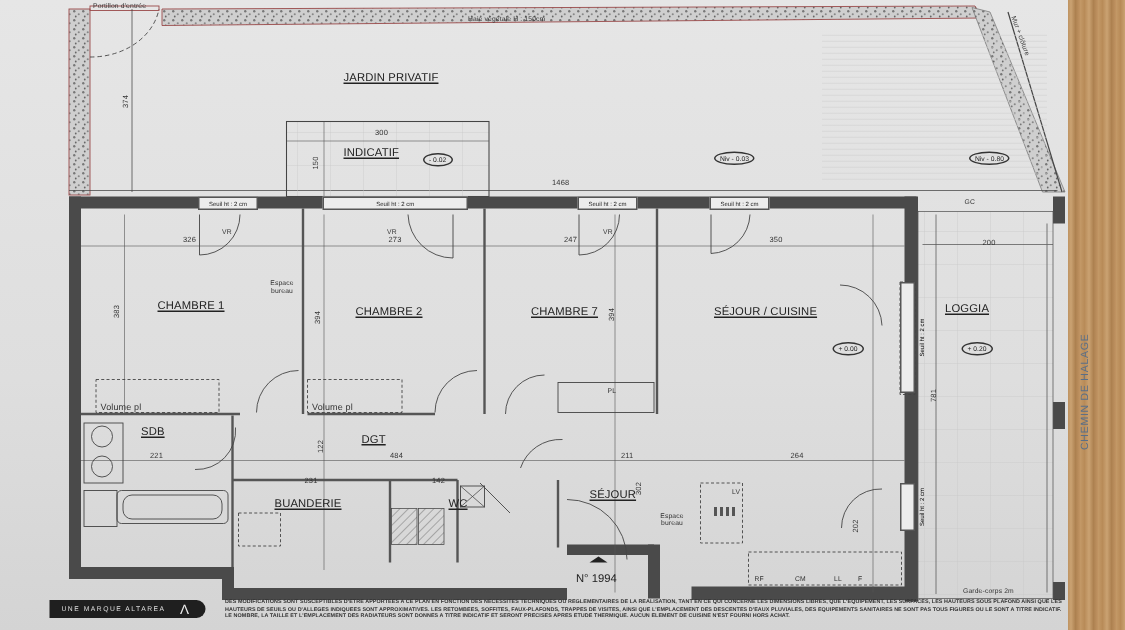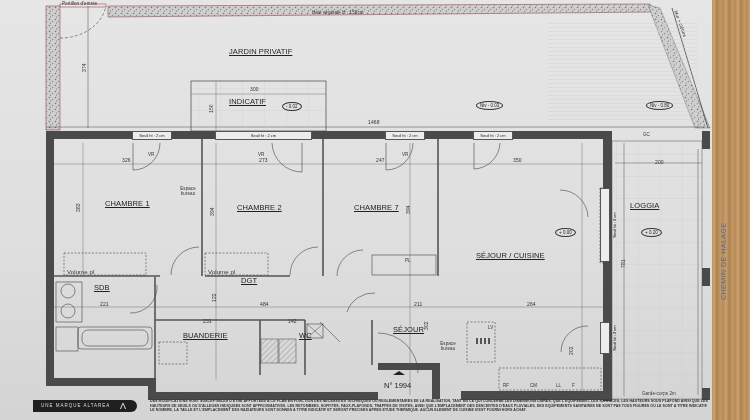--- a/index.html
+++ b/index.html
@@ -197,37 +197,37 @@
 
 <span class="lbl room" style="left:237px;top:203px;">CHAMBRE 2</span>
 <span class="lbl dim" style="left:259px;top:157px;">273</span>
 <span class="lbl dim vert" style="left:209px;top:216px;">394</span>
 <span class="lbl small" style="left:208px;top:269px;font-size:6px;">Volume pl</span>
 
 <span class="lbl room" style="left:354px;top:203px;">CHAMBRE 7</span>
 <span class="lbl dim" style="left:376px;top:157px;">247</span>
 <span class="lbl dim vert" style="left:405px;top:214px;">394</span>
 
-<span class="lbl room" style="left:476px;top:203px;margin-top:48px;">SÉJOUR / CUISINE</span>
+<span class="lbl room" style="left:476px;top:203px;">SÉJOUR / CUISINE</span>
 <span class="lbl dim" style="left:513px;top:157px;">350</span>
 <span class="level" style="left:555px;top:228px;">+ 0.00</span>
 <span class="lbl dim vert" style="left:568px;top:355px;">202</span>
 <span class="lbl dim" style="left:527px;top:301px;">264</span>
 
 <span class="lbl room" style="left:630px;top:201px;">LOGGIA</span>
 <span class="lbl dim" style="left:655px;top:159px;">200</span>
 <span class="level" style="left:641px;top:228px;">+ 0.20</span>
 <span class="lbl dim vert" style="left:620px;top:268px;">781</span>
 <span class="lbl small" style="left:642px;top:391px;">Garde-corps 2m</span>
 <span class="lbl small" style="left:643px;top:132px;">GC</span>
 
 <span class="lbl room" style="left:94px;top:283px;">SDB</span>
 <span class="lbl dim" style="left:100px;top:301px;">221</span>
 
-<span class="lbl room" style="left:241px;top:276px;text-align:center;">DGT</span>
+<span class="lbl room" style="left:241px;top:288px;text-align:center;">DGT</span>
 <span class="lbl dim" style="left:260px;top:301px;">484</span>
 <span class="lbl dim vert" style="left:211px;top:302px;">122</span>
 
 <span class="lbl room" style="left:183px;top:331px;">BUANDERIE</span>
 <span class="lbl dim" style="left:203px;top:318px;">231</span>
 
 <span class="lbl room" style="left:284px;top:331px;margin-left:15px;">WC</span>
 <span class="lbl dim" style="left:288px;top:318px;">142</span>
 
 <span class="lbl room" style="left:393px;top:325px;">SÉJOUR</span>

